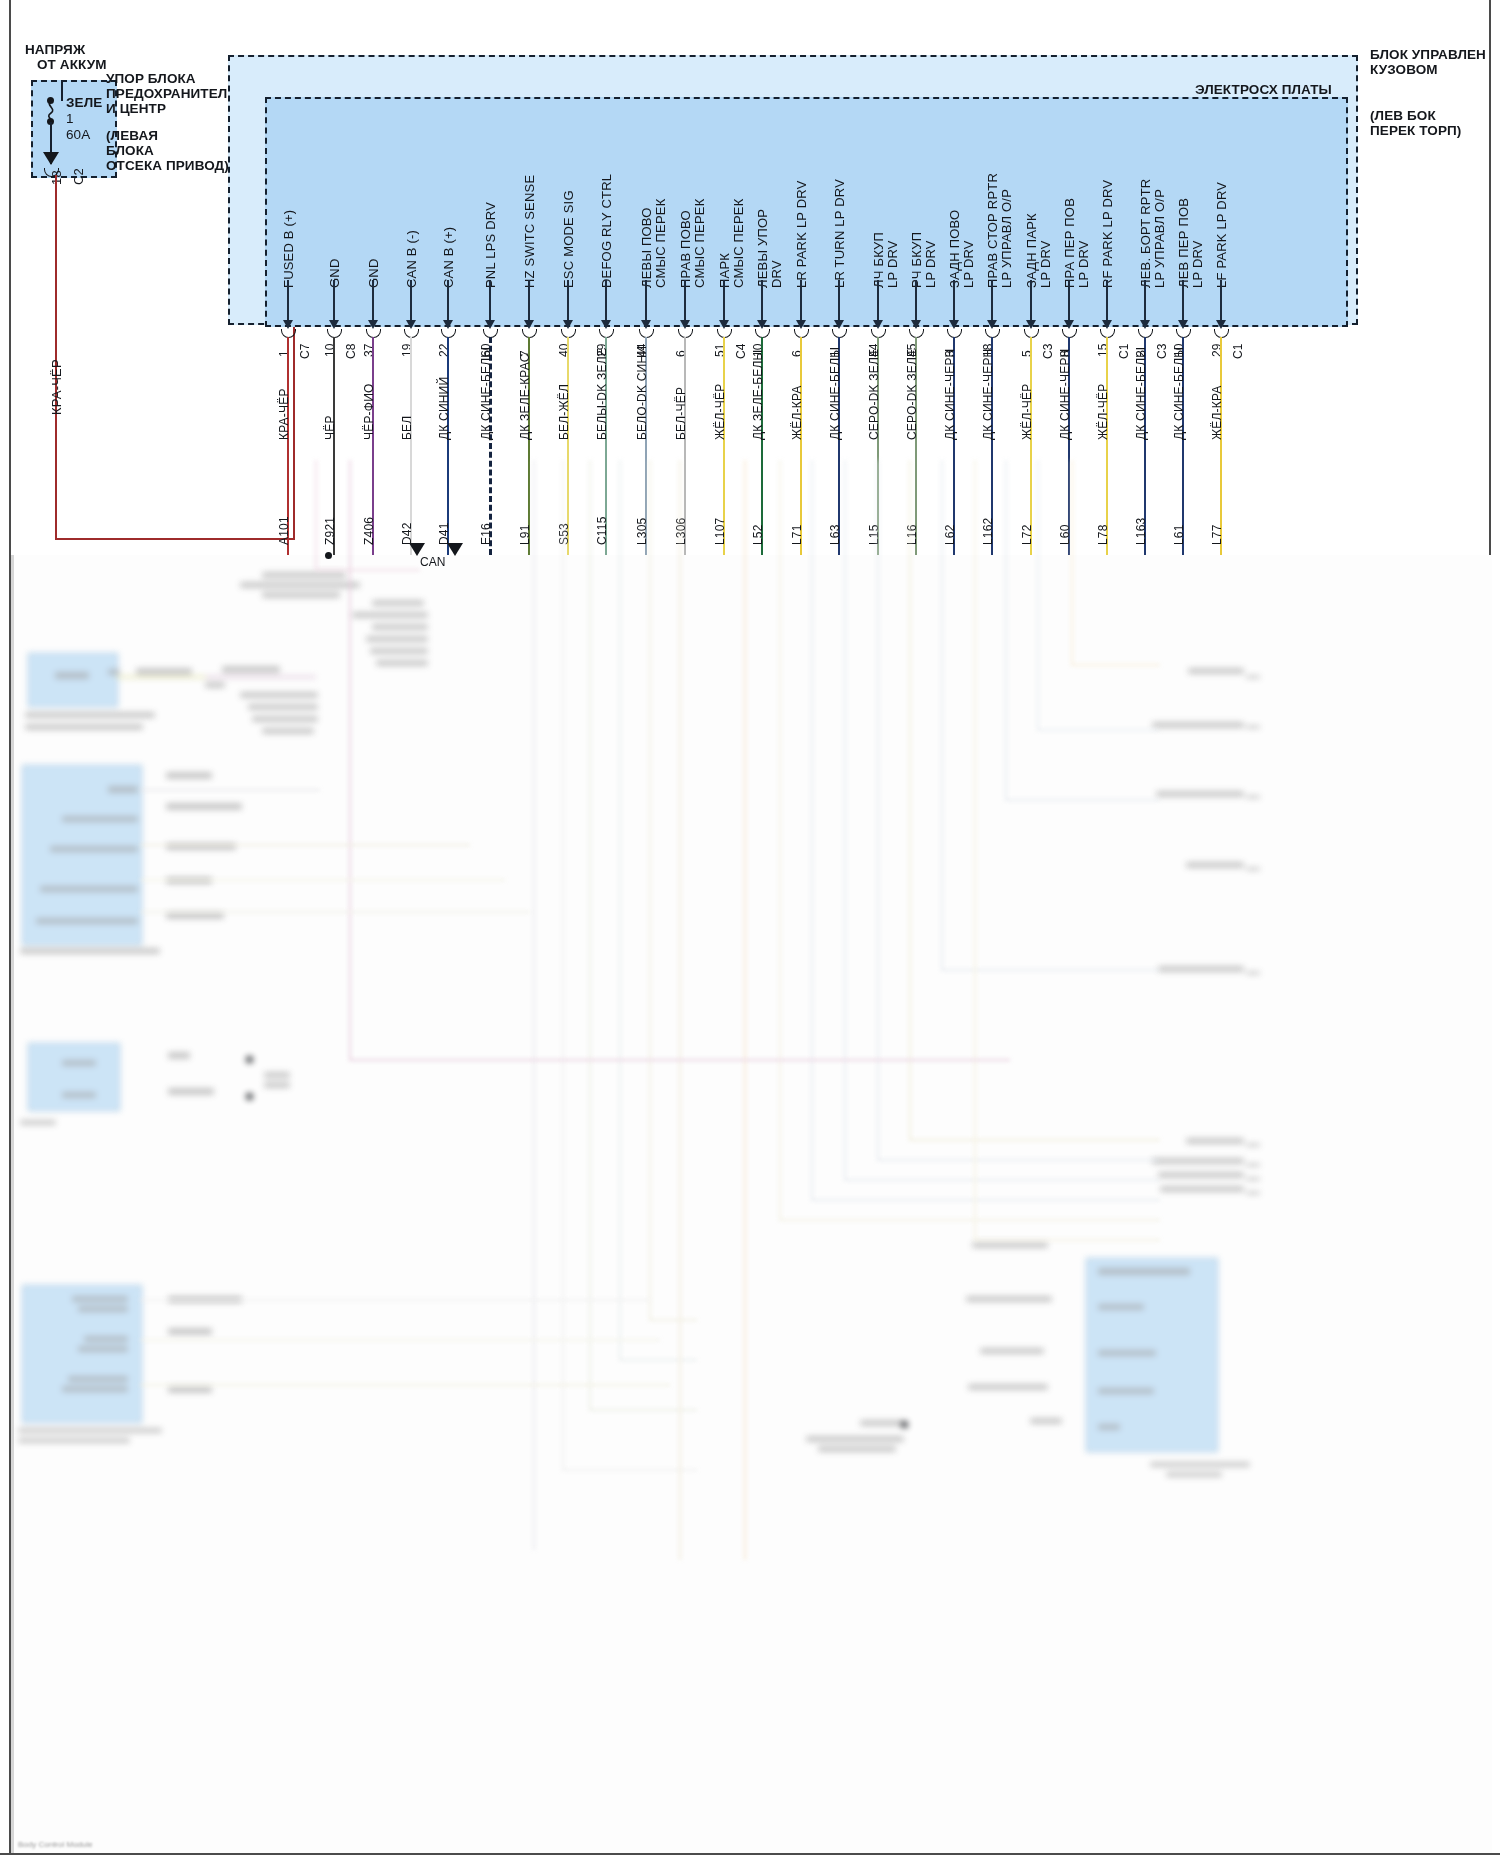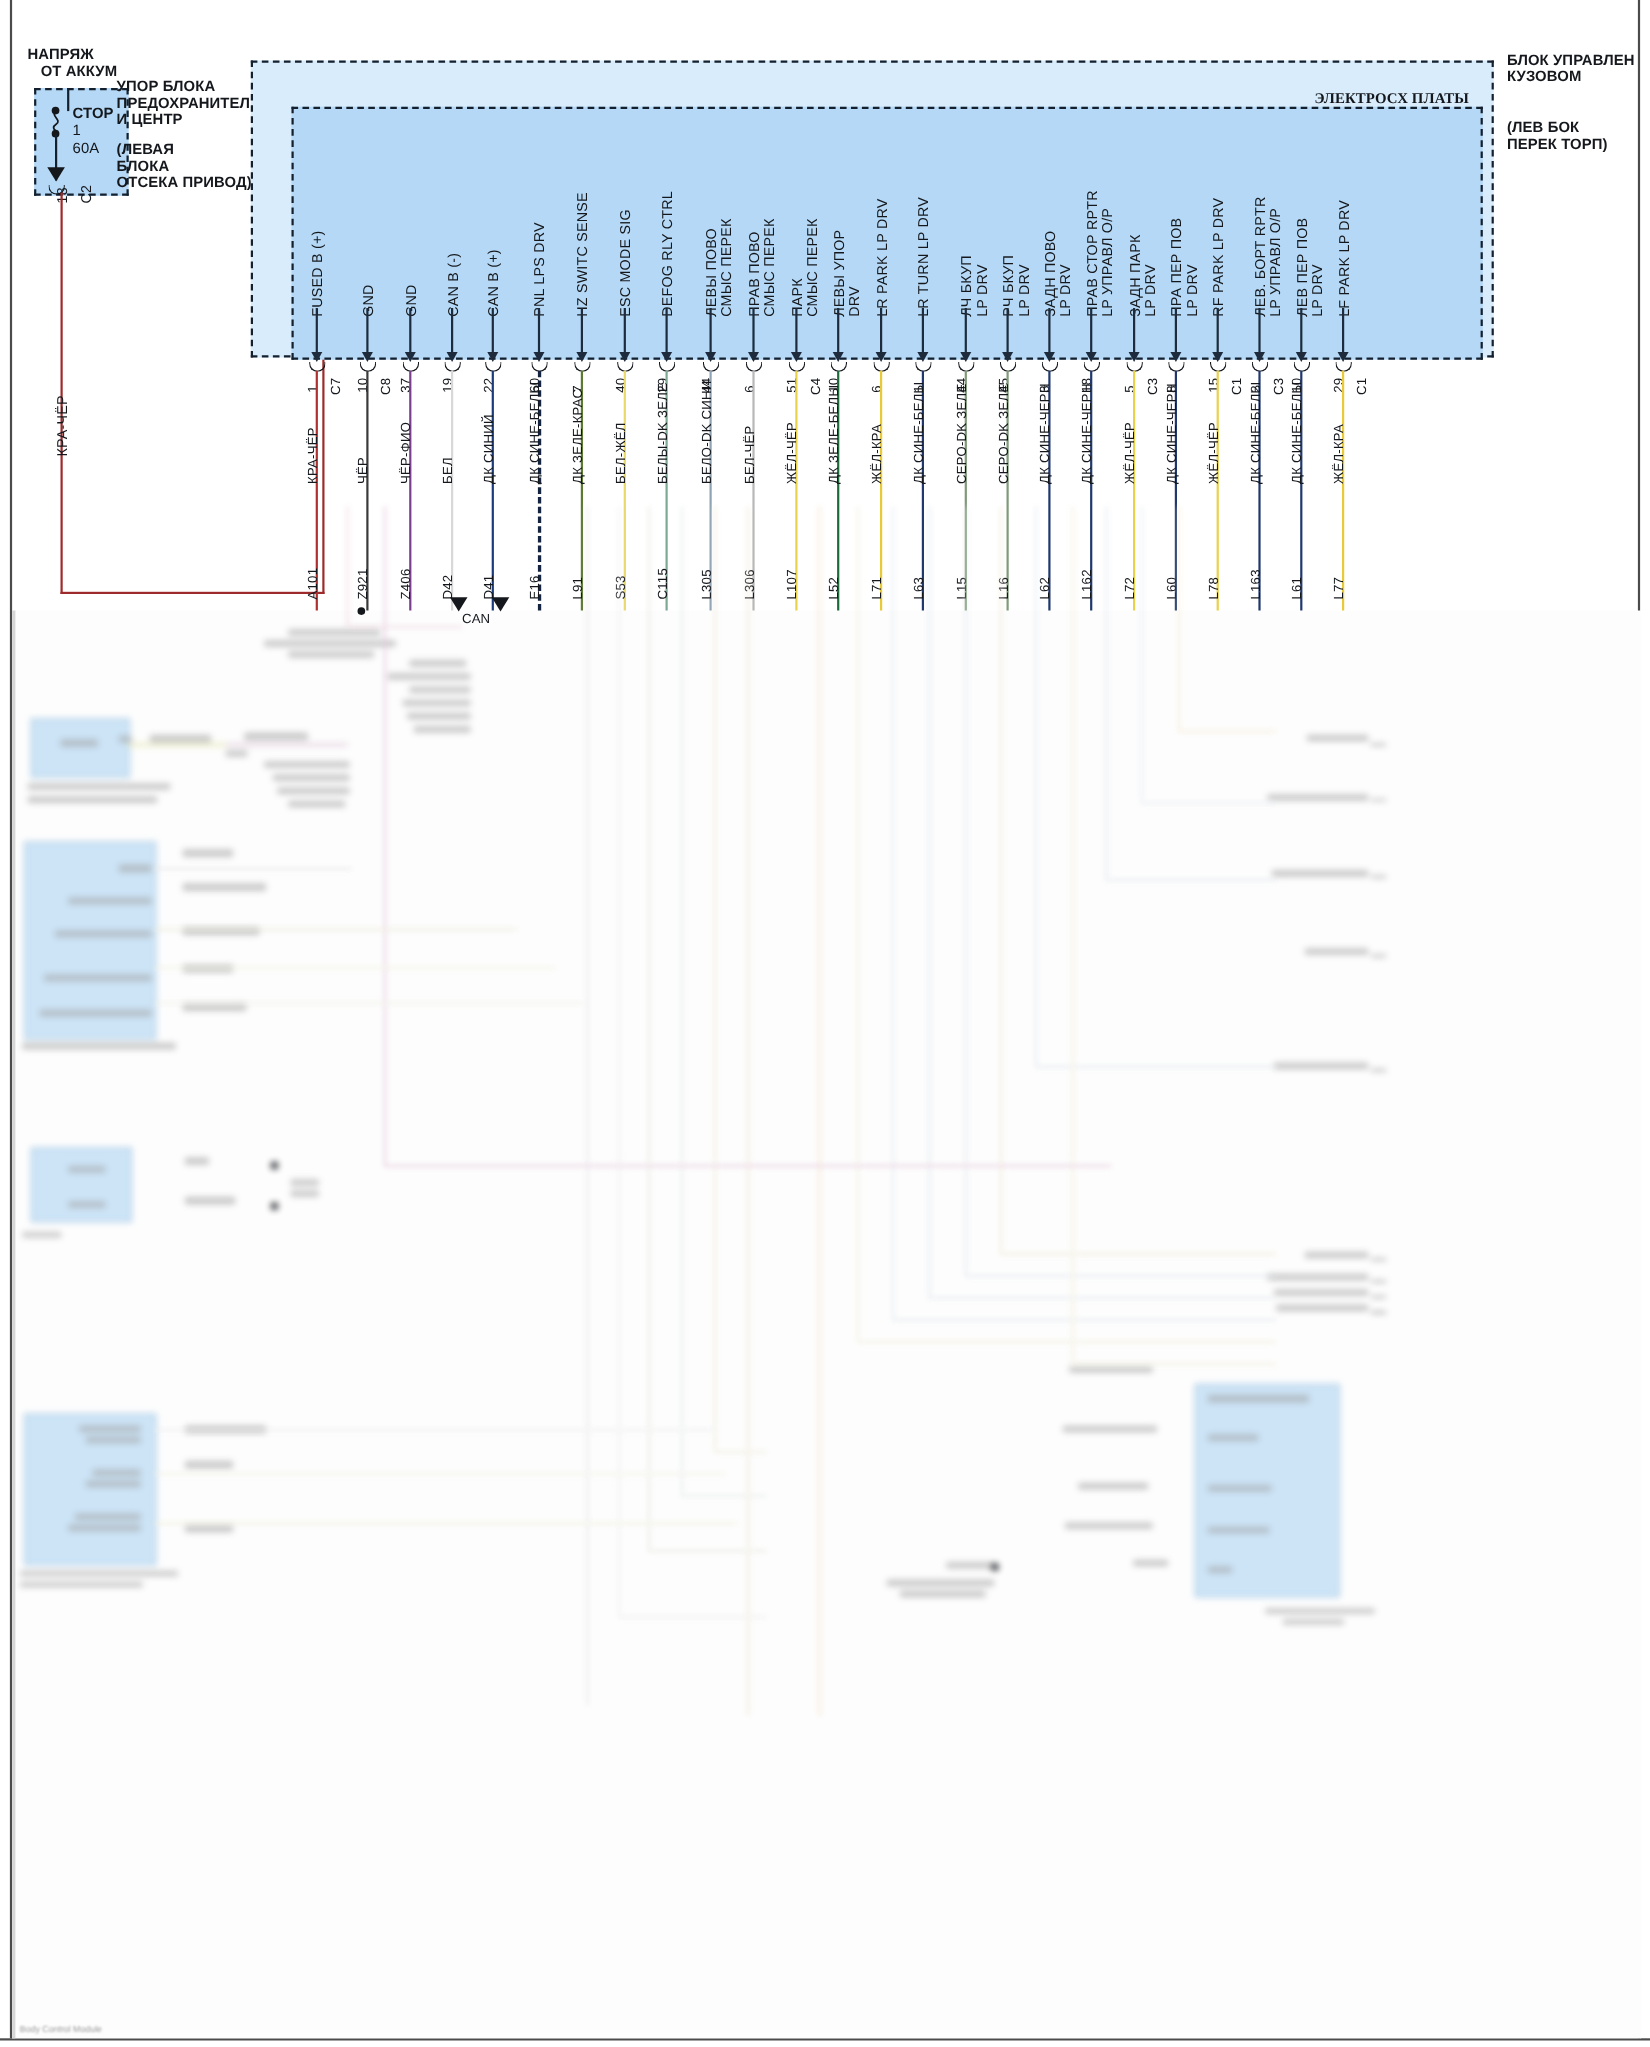--- a/index.html
+++ b/index.html
@@ -188,21 +188,21 @@
 
   <div class="fusewire" style="left:61px; top:80px; height:21px;"></div>
   <div class="dot" style="left:47px; top:97px;"></div>
   <svg style="position:absolute; left:43px; top:100px;" width="18" height="22">
     <path d="M8,1 C2,5 14,9 8,13 C2,17 10,19 8,21" fill="none" stroke="#14171c" stroke-width="1.6"></path>
   </svg>
   <div class="dot" style="left:47px; top:118px;"></div>
   <div class="fusewire" style="left:50px; top:122px; height:42px;"></div>
   <div class="arrow-head big" style="left:43px; top:152px;"></div>
 
-  <div class="txt bold" style="left:66px; top:95px;">СТОР</div>
+  <div class="txt bold" style="left:66px; top:95px;">ЗЕЛЕ</div>
   <div class="txt" style="left:66px; top:111px;">1</div>
   <div class="txt" style="left:66px; top:127px;">60A</div>
 
   <div class="txt bold" style="left:106px; top:71px;">УПОР БЛОКА</div>
   <div class="txt bold" style="left:106px; top:86px;">ПРЕДОХРАНИТЕЛЕЙ</div>
   <div class="txt bold" style="left:106px; top:101px;">И ЦЕНТР</div>
   <div class="txt bold" style="left:106px; top:128px;">(ЛЕВАЯ</div>
   <div class="txt bold" style="left:106px; top:143px;">БЛОКА</div>
   <div class="txt bold" style="left:106px; top:158px;">ОТСЕКА ПРИВОД)</div>
 
@@ -214,21 +214,21 @@
   <div class="vtxt" style="left:49px; top:415px;">КРА-ЧЁР</div>
 
   <div class="dashbox fill-lite" style="left:228px; top:55px; width:1130px; height:270px;"></div>
 
   <div class="txt bold" style="left:1370px; top:47px;">БЛОК УПРАВЛЕН</div>
   <div class="txt bold" style="left:1370px; top:62px;">КУЗОВОМ</div>
   <div class="txt bold" style="left:1370px; top:108px;">(ЛЕВ БОК</div>
   <div class="txt bold" style="left:1370px; top:123px;">ПЕРЕК ТОРП)</div>
 
   <div class="dashbox fill-mid" style="left:265px; top:97px; width:1083px; height:230px;"></div>
-  <div class="txt bold" style="left:1195px; top:82px;font-family:Liberation Serif, serif;">ЭЛЕКТРОСХ ПЛАТЫ</div>
+  <div class="txt bold" style="left:1195px; top:82px;">ЭЛЕКТРОСХ ПЛАТЫ</div>
 
   <div id="pin-layer">
       <div class="vtxt" style="left: 281px; top: 288px;">FUSED B (+)</div>
       <div class="arrow-line" style="left: 287px; top: 280px; height: 42px;"></div>
       <div class="arrow-head" style="left: 283px; top: 320px;"></div>
       <div class="cup" style="left: 281px; top: 329px;"></div>
       <div class="vtxt sm" style="left: 277px; top: 357px;">1</div>
       <div class="vtxt sm" style="left: 298px; top: 359px;">C7</div>
       <div class="wire" style="left: 287px; top: 337px; height: 218px; background: rgb(176, 48, 48);"></div>
       <div class="vtxt sm" style="left: 277px; top: 440px;">КРА-ЧЁР</div>

